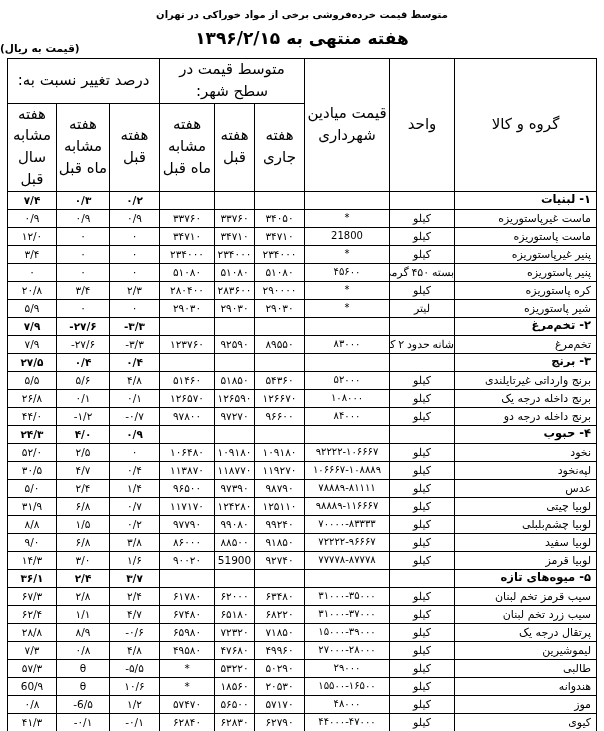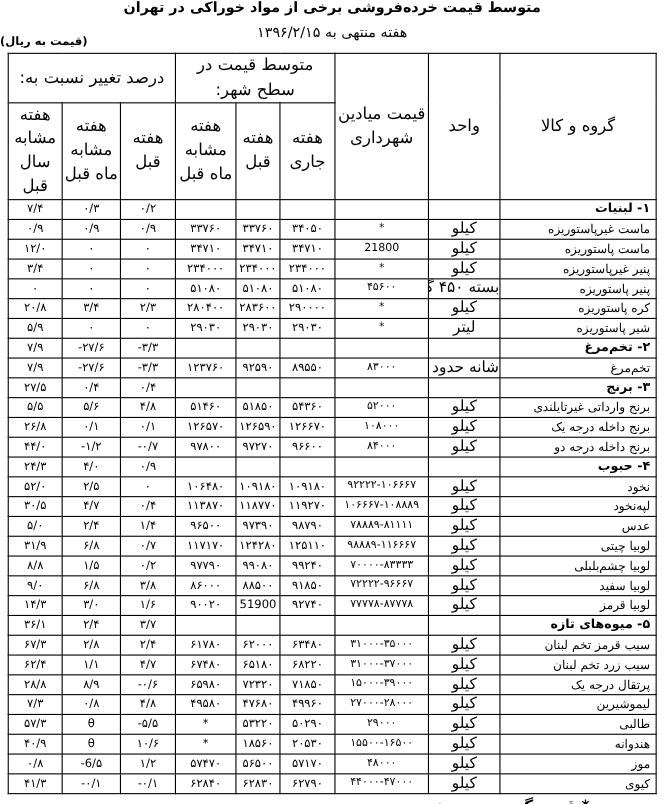--- a/index.html
+++ b/index.html
@@ -3,24 +3,24 @@
 <meta charset="utf-8">
 <style>
   html,body{margin:0;padding:0;}
   body{
     width:604px;height:731px;background:#ffffff;color:#000;
     font-family:"DejaVu Sans","Liberation Sans",sans-serif;
     direction:rtl;overflow:hidden;
   }
   .page{width:604px;height:731px;position:relative;}
   .title{
-    text-align:center;font-weight:bold;font-size:13px;
-    padding-top:0;letter-spacing:0;
-  }
-  .subtitle{text-align:center;font-weight:normal;font-size:13px;margin-top:8px;}
+    text-align:center;font-weight:bold;font-size:10px;
+    padding-top:9px;letter-spacing:0;
+  }
+  .subtitle{text-align:center;font-weight:bold;font-size:17px;margin-top:8px;}
   .rial-note{
     font-size:10.5px;font-weight:bold;text-align:left;
     margin:0 0 2px 0;margin-top:-6px;
   }
   table.price-table{
     border-collapse:collapse;table-layout:fixed;
     width:589px;margin:4px auto 0 auto;
   }
   .price-table th,.price-table td{
     border:1px solid #000;padding:0;vertical-align:middle;
@@ -30,24 +30,24 @@
   }
   thead tr.group-row{height:27px;}
   thead tr.sub-row{height:48px;}
   tbody tr{height:18px;}
   tbody td{font-size:10.5px;text-align:center;line-height:1;}
   td.name{
     text-align:right;padding-right:5px;font-size:11px;line-height:1;
     overflow:hidden;white-space:nowrap;
   }
   tr.section td.name{font-weight:bold;font-size:11.5px;margin-top:32px;}
-  tr.section td.num{font-weight:normal;}
+  tr.section td.num{font-weight:bold;}
   td.num{direction:ltr;}
   td.municipal{direction:ltr;font-size:10px;white-space:nowrap;}
-  td.unit{font-size:14px;white-space:nowrap;overflow:hidden;}
+  td.unit{font-size:11px;white-space:nowrap;overflow:hidden;font-family:Liberation Serif, serif;}
   .footnote{
     font-size:14px;font-weight:bold;text-align:right;
     padding:3px 68px 0 0;
   }
 </style>
 </head>
 <body>
 
 <div class="page">
 
@@ -384,21 +384,21 @@
         </tr>
         <tr>
           <td class="name">هندوانه</td>
           <td class="unit">کیلو</td>
           <td class="municipal">۱۵۵۰۰-۱۶۵۰۰</td>
           <td class="num">۲۰۵۳۰</td>
           <td class="num">۱۸۵۶۰</td>
           <td class="num">*</td>
           <td class="num">۱۰/۶</td>
           <td class="num">θ</td>
-          <td class="num">۴۰/۹</td>
+          <td class="num">60/۹</td>
         </tr>
         <tr>
           <td class="name">موز</td>
           <td class="unit">کیلو</td>
           <td class="municipal">۴۸۰۰۰</td>
           <td class="num">۵۷۱۷۰</td>
           <td class="num">۵۶۵۰۰</td>
           <td class="num">۵۷۴۷۰</td>
           <td class="num">۱/۲</td>
           <td class="num">-6/۵</td>

